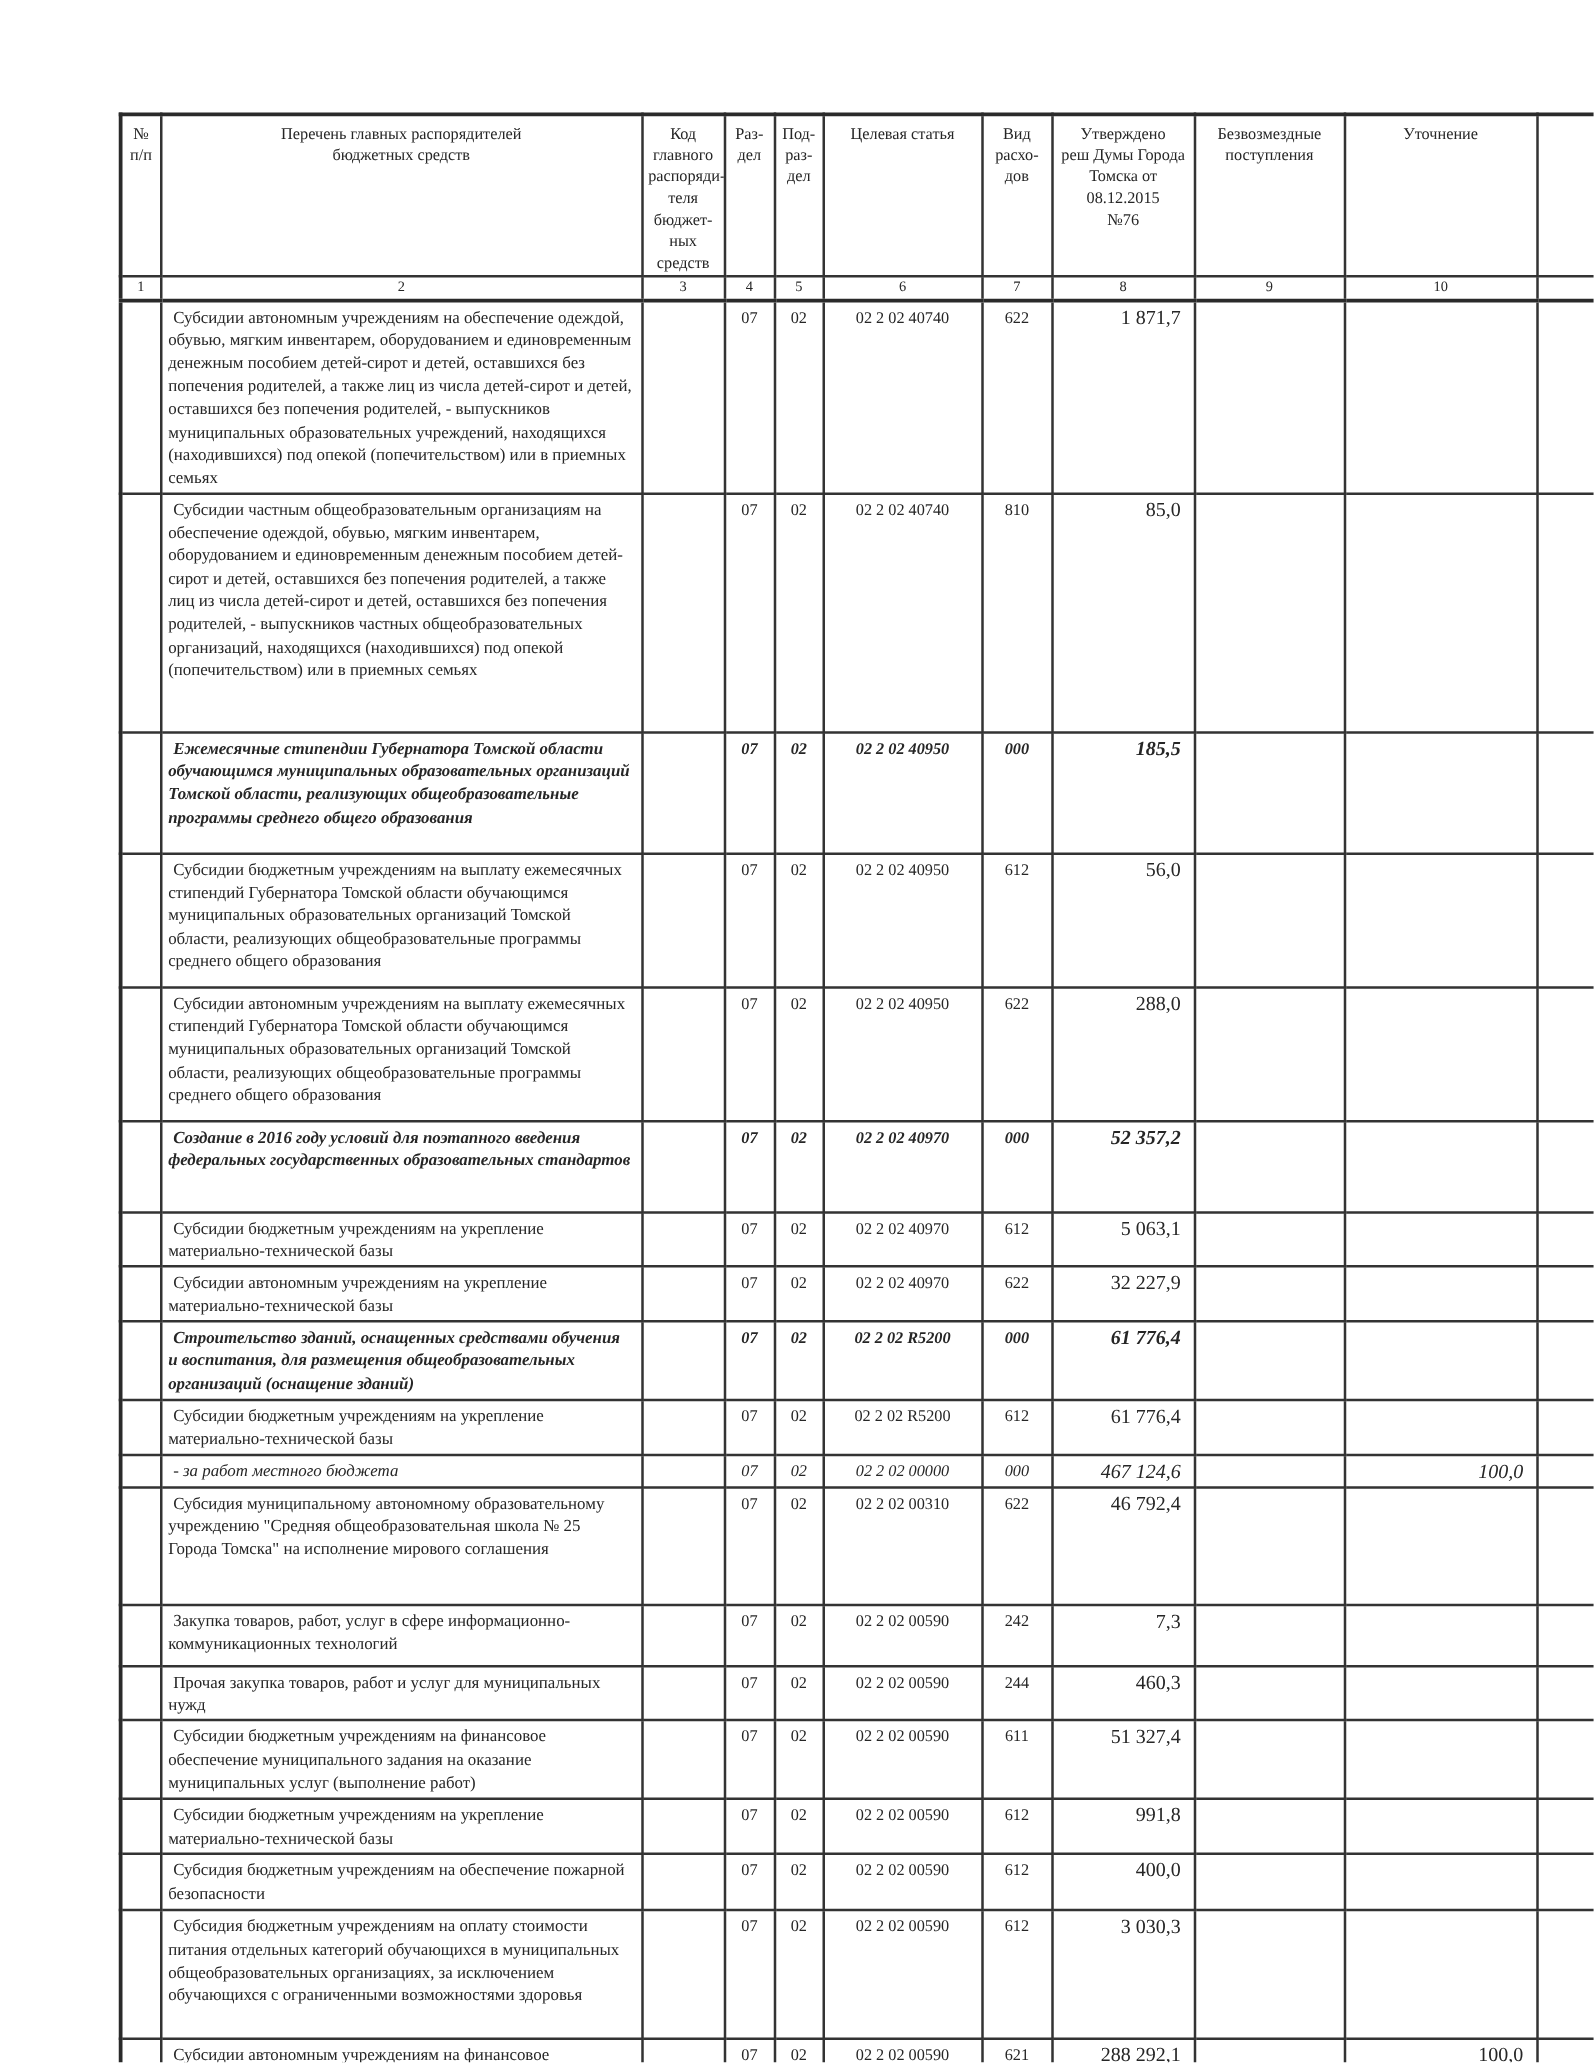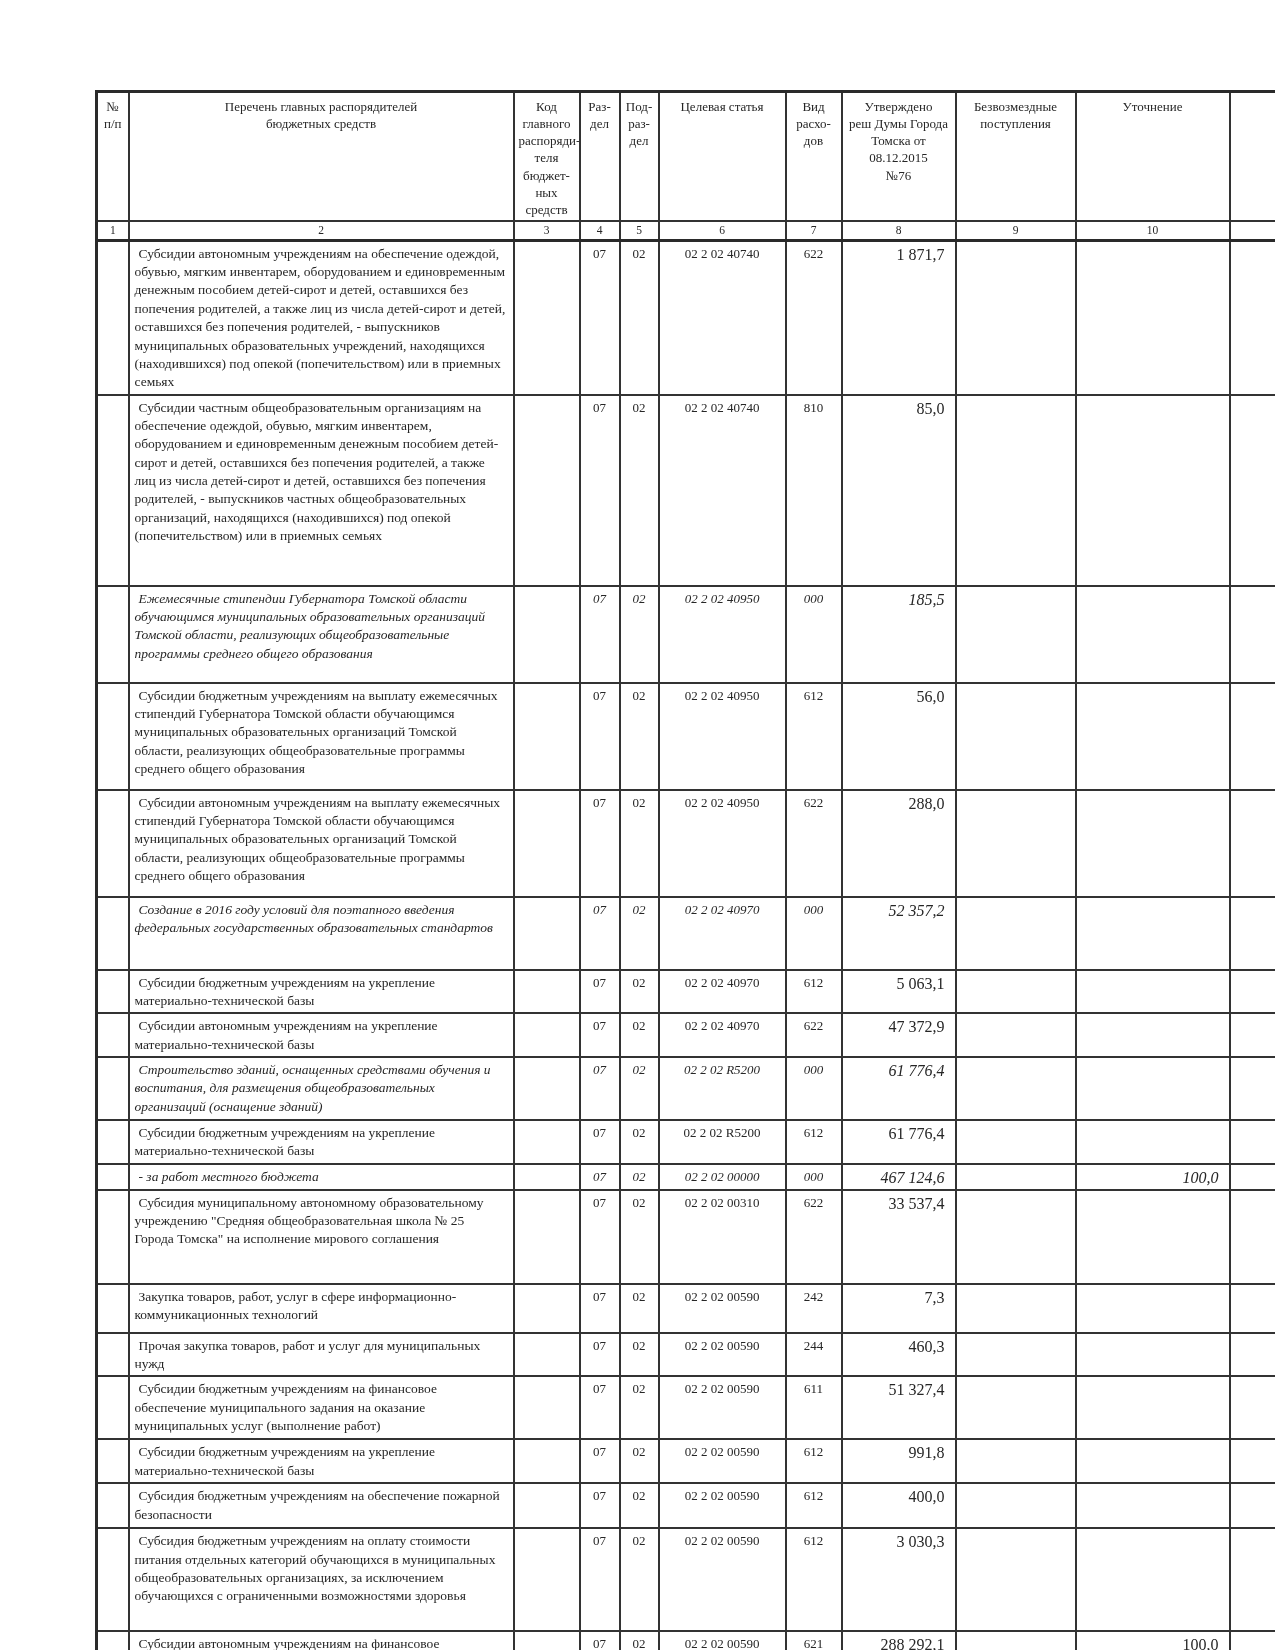--- a/index.html
+++ b/index.html
@@ -16,21 +16,21 @@
   th,td{border:2px solid #333333;vertical-align:top;padding:2px 4px;overflow:hidden;}
   thead th{
     font-weight:normal;text-align:center;font-size:13px;line-height:1.32;
     white-space:pre-line;padding-top:5px;
   }
   thead tr.head{height:90px;}
   thead tr.index th{font-size:11.5px;line-height:1.1;padding:2px 0;border-bottom:3px solid #2a2a2a;}
   td.name{font-size:13.5px;line-height:1.36;padding:3px 6px 2px 5px;text-indent:4px;border-radius:21px;}
   td.center{text-align:center;font-size:13px;padding-top:4px;}
   td.money{text-align:right;font-size:16px;padding:4px 10px 2px 2px;}
-  tr.bold td{font-weight:normal;font-style:italic;}
+  tr.bold td{font-weight:bold;font-style:italic;}
   tr.italic td{font-style:italic;}
   tbody tr:nth-child(1){height:147px}
   tbody tr:nth-child(2){height:191px}
   tbody tr:nth-child(3){height:97px}
   tbody tr:nth-child(4){height:107px}
   tbody tr:nth-child(5){height:107px}
   tbody tr:nth-child(6){height:73px}
   tbody tr:nth-child(7){height:40px}
   tbody tr:nth-child(8){height:40px}
   tbody tr:nth-child(9){height:63px}
@@ -199,21 +199,21 @@
           <td></td>
         </tr>
         <tr class="normal">
           <td></td>
           <td class="name">Субсидии автономным учреждениям на укрепление материально-технической базы</td>
           <td class="center"></td>
           <td class="center">07</td>
           <td class="center">02</td>
           <td class="center">02 2 02 40970</td>
           <td class="center">622</td>
-          <td class="money">47 372,9</td>
+          <td class="money">32 227,9</td>
           <td class="money"></td>
           <td class="money"></td>
           <td></td>
         </tr>
         <tr class="bold">
           <td></td>
           <td class="name">Строительство зданий, оснащенных средствами обучения и воспитания, для размещения общеобразовательных организаций (оснащение зданий)</td>
           <td class="center"></td>
           <td class="center">07</td>
           <td class="center">02</td>
@@ -251,21 +251,21 @@
           <td></td>
         </tr>
         <tr class="normal">
           <td></td>
           <td class="name">Субсидия муниципальному автономному образовательному учреждению "Средняя общеобразовательная школа № 25 Города Томска" на исполнение мирового соглашения</td>
           <td class="center"></td>
           <td class="center">07</td>
           <td class="center">02</td>
           <td class="center">02 2 02 00310</td>
           <td class="center">622</td>
-          <td class="money">33 537,4</td>
+          <td class="money">46 792,4</td>
           <td class="money"></td>
           <td class="money"></td>
           <td></td>
         </tr>
         <tr class="normal">
           <td></td>
           <td class="name">Закупка товаров, работ, услуг в сфере информационно-коммуникационных технологий</td>
           <td class="center"></td>
           <td class="center">07</td>
           <td class="center">02</td>

